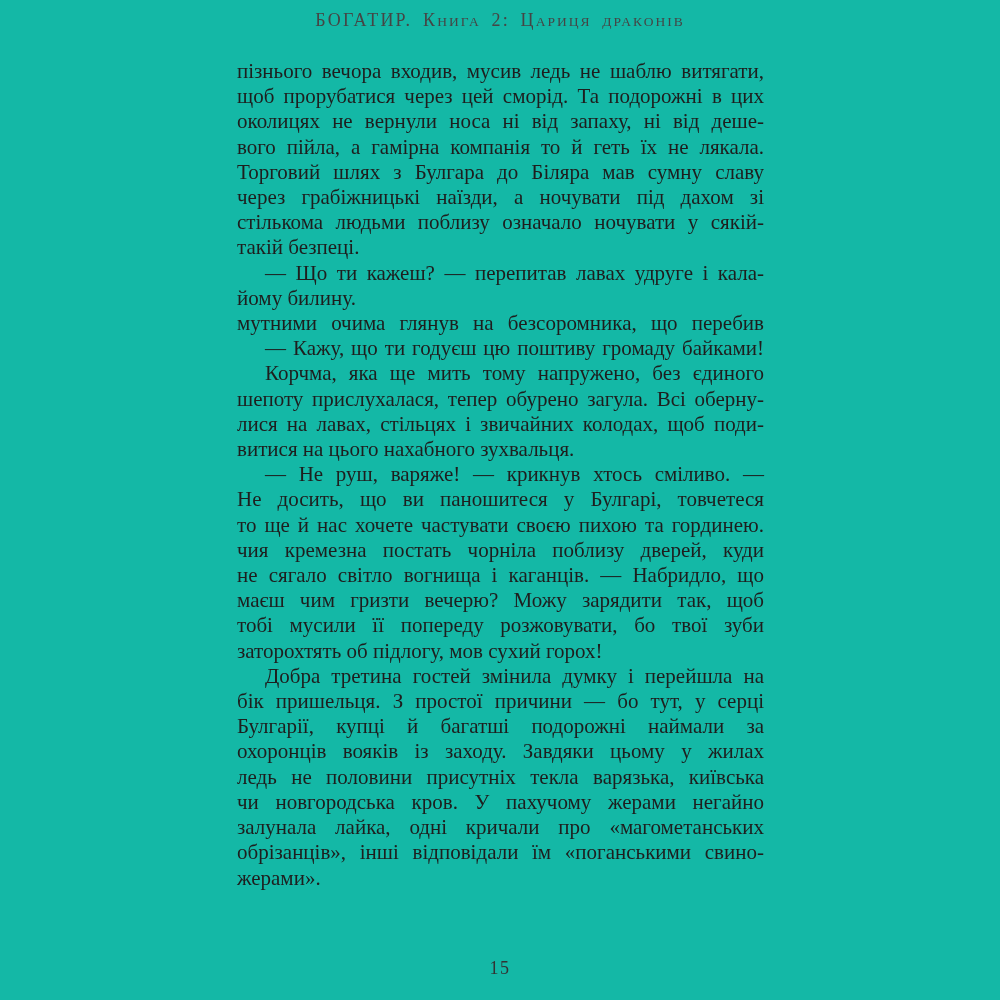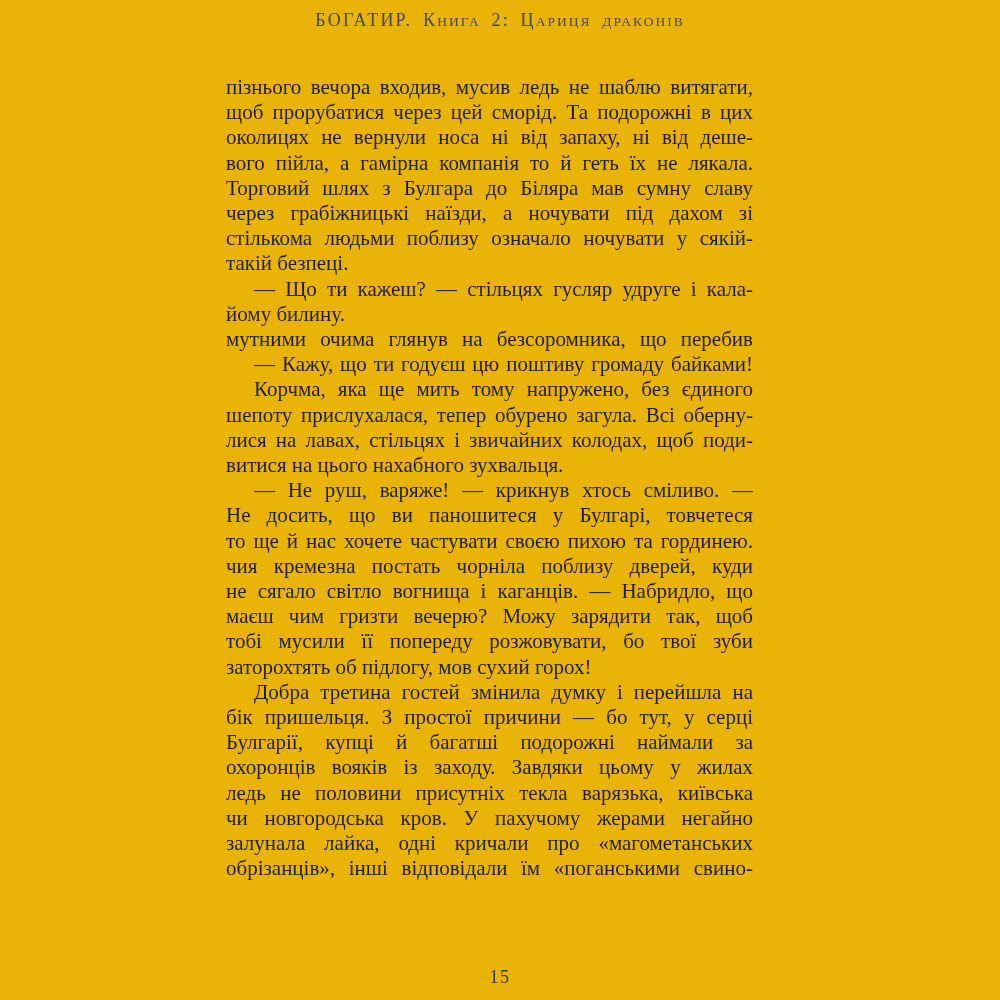--- a/index.html
+++ b/index.html
@@ -1,76 +1,74 @@
 <!DOCTYPE html>
 <html><head>
 <meta charset="utf-8">
 <style>
   html, body { margin: 0; padding: 0; background: #ffffff; }
   .page {
     position: relative;
     width: 1000px;
     height: 1000px;
-    background: #eab308;
+    background: #14b8a6;
     font-family: "Liberation Serif", "DejaVu Serif", serif;
     overflow: hidden;
   }
   .running-header {
     position: absolute;
     top: 10px;
     left: 0;
     width: 100%;
     text-align: center;
     color: #454545;
     font-size: 18px;
     letter-spacing: 2.2px;
     word-spacing: 4px;
     white-space: nowrap;
   }
   .running-header .sc { font-size: 13.5px; letter-spacing: 2px; }
   .textblock {
     position: absolute;
-    left: 226px;
+    left: 237px;
     top: 59px;
     width: 527px;
     font-size: 21px;
     line-height: 25.2px;
     color: #1e1e1e;
-    margin-top: 16px;
   }
   .line { text-align: justify; text-align-last: justify; }
   .line.endleft { text-align-last: left; }
   .line.indent { text-indent: 28px; }
   .pageno {
     position: absolute;
     top: 958px;
     left: 0;
     width: 100%;
     text-align: center;
     font-size: 18px;
     letter-spacing: 1.5px;
     color: #333333;
-    margin-top: 9px;
   }
 </style>
 </head>
 <body>
 
 <div class="page">
   <div class="running-header" id="running-header">БОГАТИР. К<span class="sc">Н</span><span class="sc">И</span><span class="sc">Г</span><span class="sc">А</span> 2: Ц<span class="sc">А</span><span class="sc">Р</span><span class="sc">И</span><span class="sc">Ц</span><span class="sc">Я</span> <span class="sc">Д</span><span class="sc">Р</span><span class="sc">А</span><span class="sc">К</span><span class="sc">О</span><span class="sc">Н</span><span class="sc">І</span><span class="sc">В</span></div>
   <div class="textblock" id="textblock">
       <div class="line">пізнього вечора входив, мусив ледь не шаблю витягати,</div>
       <div class="line">щоб прорубатися через цей сморід. Та подорожні в цих</div>
       <div class="line">околицях не вернули носа ні від запаху, ні від деше-</div>
       <div class="line">вого пійла, а гамірна компанія то й геть їх не лякала.</div>
       <div class="line">Торговий шлях з Булгара до Біляра мав сумну славу</div>
       <div class="line">через грабіжницькі наїзди, а ночувати під дахом зі</div>
       <div class="line">стількома людьми поблизу означало ночувати у сякій-</div>
       <div class="line endleft">такій безпеці.</div>
-      <div class="line indent">— Що ти кажеш? — стільцях гусляр удруге і кала-</div>
+      <div class="line indent">— Що ти кажеш? — перепитав лавах удруге і кала-</div>
       <div class="line endleft">йому билину.</div>
       <div class="line">мутними очима глянув на безсоромника, що перебив</div>
       <div class="line indent">— Кажу, що ти годуєш цю поштиву громаду байками!</div>
       <div class="line indent">Корчма, яка ще мить тому напружено, без єдиного</div>
       <div class="line">шепоту прислухалася, тепер обурено загула. Всі оберну-</div>
       <div class="line">лися на лавах, стільцях і звичайних колодах, щоб поди-</div>
       <div class="line endleft">витися на цього нахабного зухвальця.</div>
       <div class="line indent">— Не руш, варяже! — крикнув хтось сміливо. —</div>
       <div class="line">Не досить, що ви паношитеся у Булгарі, товчетеся</div>
       <div class="line">то ще й нас хочете частувати своєю пихою та гординею.</div>
@@ -80,15 +78,16 @@
       <div class="line">тобі мусили її попереду розжовувати, бо твої зуби</div>
       <div class="line endleft">заторохтять об підлогу, мов сухий горох!</div>
       <div class="line indent">Добра третина гостей змінила думку і перейшла на</div>
       <div class="line">бік пришельця. З простої причини — бо тут, у серці</div>
       <div class="line">Булгарії, купці й багатші подорожні наймали за</div>
       <div class="line">охоронців вояків із заходу. Завдяки цьому у жилах</div>
       <div class="line">ледь не половини присутніх текла варязька, київська</div>
       <div class="line">чи новгородська кров. У пахучому жерами негайно</div>
       <div class="line">залунала лайка, одні кричали про «магометанських</div>
       <div class="line">обрізанців», інші відповідали їм «поганськими свино-</div>
+      <div class="line endleft">жерами».</div>
     </div>
   <div class="pageno">15</div>
 </div>
 
 </body></html>

